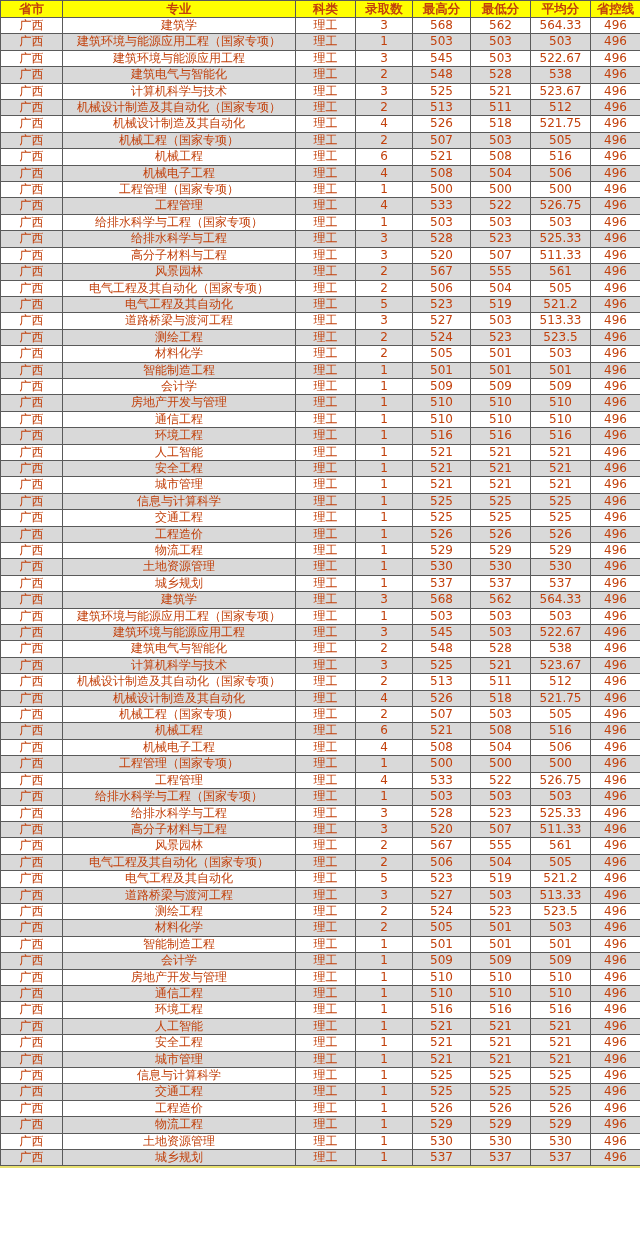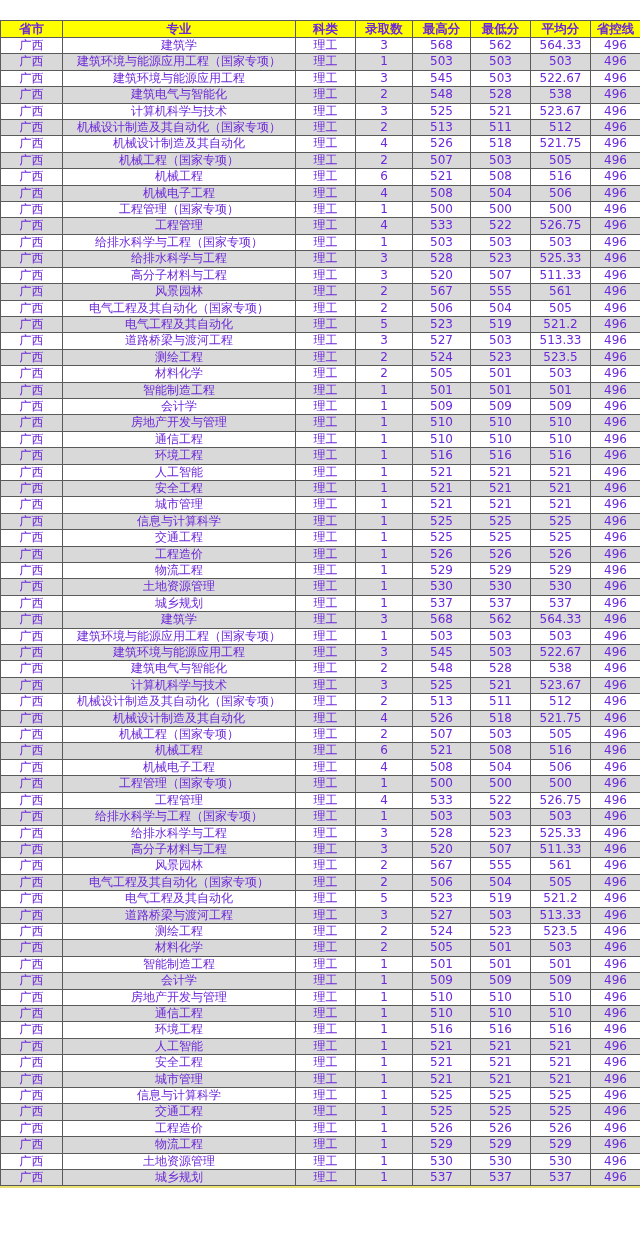--- a/index.html
+++ b/index.html
@@ -3,22 +3,21 @@
 <meta charset="utf-8">
 <style>
   html, body { margin: 0; padding: 0; background: #ffffff; }
   body { width: 640px; height: 1237px; overflow: hidden; }
   table {
     border-collapse: collapse;
     width: 640px;
     table-layout: fixed;
     font-family: "DejaVu Sans", "Liberation Sans", sans-serif;
     font-size: 12px;
-    color: #6d28d9;
-    margin-top: 20px;
+    color: #c2410c;
   }
   col.c0 { width: 62px; }
   col.c1 { width: 233px; }
   col.c2 { width: 60px; }
   col.c3 { width: 57px; }
   col.c4 { width: 58px; }
   col.c5 { width: 60px; }
   col.c6 { width: 60px; }
   col.c7 { width: 50px; }
   th, td {

